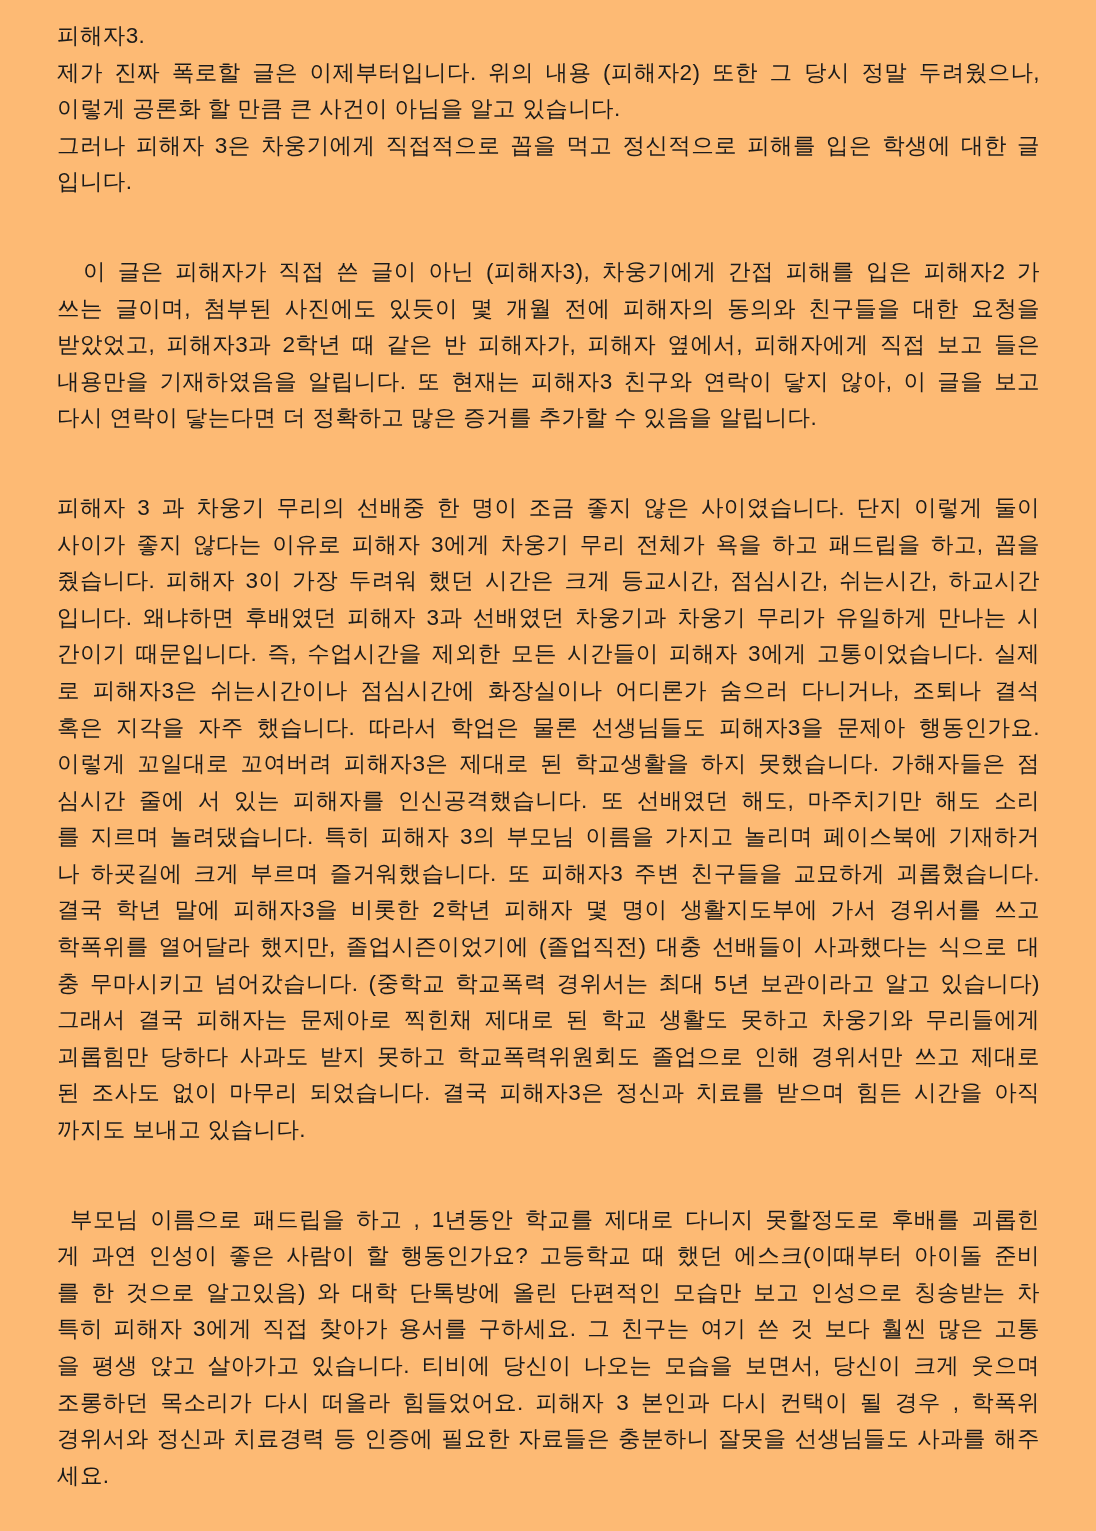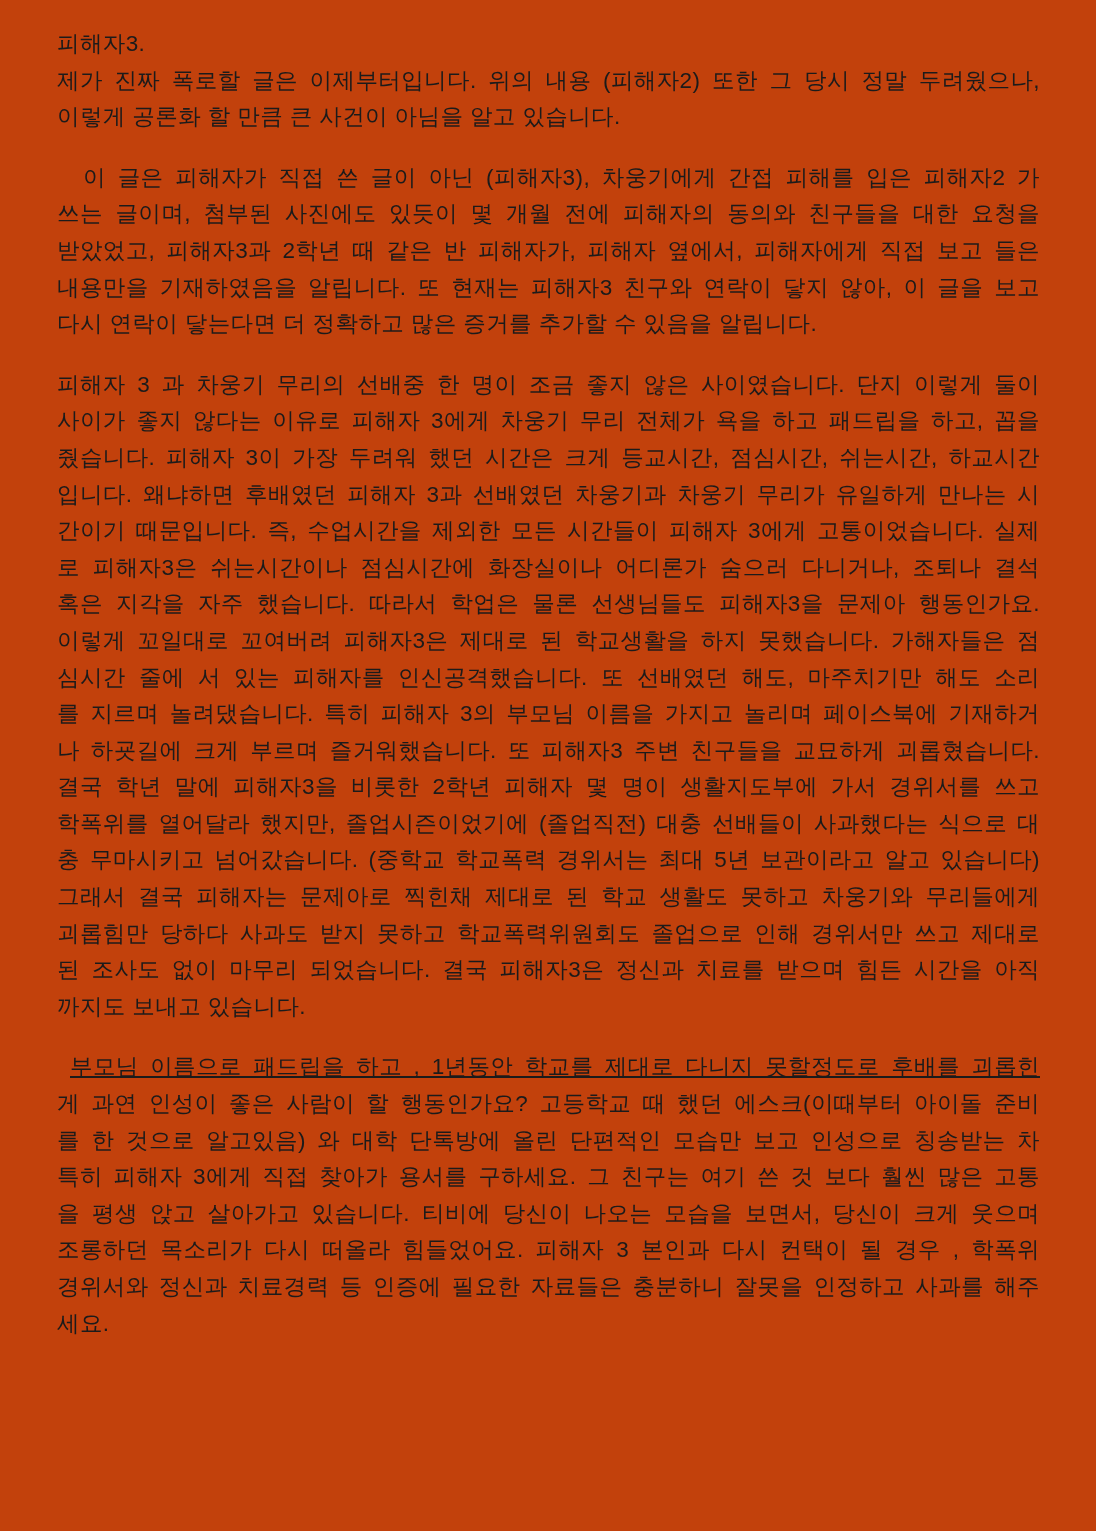--- a/index.html
+++ b/index.html
@@ -5,32 +5,32 @@
   html, body {
     margin: 0;
     padding: 0;
     background: #ffffff;
   }
   .page {
     position: relative;
     width: 1096px;
     height: 1531px;
     box-sizing: border-box;
-    background: #c2410c;
-    padding: 26px 56px 0 57px;
+    background: #fdba74;
+    padding: 18px 56px 0 57px;
     font-family: "Liberation Sans", "DejaVu Sans", sans-serif;
     color: #1b1b1b;
     overflow: hidden;
   }
   .para {
     margin: 0;
     padding: 0;
   }
   .para.gap-before {
-    margin-top: 24px;
+    margin-top: 53px;
   }
   .line {
     font-size: 22.5px;
     line-height: 36.6px;
     height: 36.6px;
     letter-spacing: 0.4px;
     text-align: justify;
     text-align-last: justify;
     -moz-text-align-last: justify;
     white-space: normal;
@@ -47,20 +47,24 @@
 
 <div class="page">
   <div class="doc" id="doc-body">
       <div class="para">
         <div class="line no-fill">피해자3.</div>
       </div>
       <div class="para">
         <div class="line">제가 진짜 폭로할 글은 이제부터입니다. 위의 내용 (피해자2) 또한 그 당시 정말 두려웠으나,</div>
         <div class="line no-fill">이렇게 공론화 할 만큼 큰 사건이 아님을 알고 있습니다.</div>
       </div>
+      <div class="para">
+        <div class="line">그러나 피해자 3은 차웅기에게 직접적으로 꼽을 먹고 정신적으로 피해를 입은 학생에 대한 글</div>
+        <div class="line no-fill">입니다.</div>
+      </div>
       <div class="para gap-before">
         <div class="line" style="text-indent: 26px;">이 글은 피해자가 직접 쓴 글이 아닌 (피해자3), 차웅기에게 간접 피해를 입은 피해자2 가</div>
         <div class="line">쓰는 글이며, 첨부된 사진에도 있듯이 몇 개월 전에 피해자의 동의와 친구들을 대한 요청을</div>
         <div class="line">받았었고, 피해자3과 2학년 때 같은 반 피해자가, 피해자 옆에서, 피해자에게 직접 보고 들은</div>
         <div class="line">내용만을 기재하였음을 알립니다. 또 현재는 피해자3 친구와 연락이 닿지 않아, 이 글을 보고</div>
         <div class="line no-fill">다시 연락이 닿는다면 더 정확하고 많은 증거를 추가할 수 있음을 알립니다.</div>
       </div>
       <div class="para gap-before">
         <div class="line">피해자 3 과 차웅기 무리의 선배중 한 명이 조금 좋지 않은 사이였습니다. 단지 이렇게 둘이</div>
         <div class="line">사이가 좋지 않다는 이유로 피해자 3에게 차웅기 무리 전체가 욕을 하고 패드립을 하고, 꼽을</div>
@@ -75,23 +79,23 @@
         <div class="line">나 하굣길에 크게 부르며 즐거워했습니다. 또 피해자3 주변 친구들을 교묘하게 괴롭혔습니다.</div>
         <div class="line">결국 학년 말에 피해자3을 비롯한 2학년 피해자 몇 명이 생활지도부에 가서 경위서를 쓰고</div>
         <div class="line">학폭위를 열어달라 했지만, 졸업시즌이었기에 (졸업직전) 대충 선배들이 사과했다는 식으로 대</div>
         <div class="line">충 무마시키고 넘어갔습니다. (중학교 학교폭력 경위서는 최대 5년 보관이라고 알고 있습니다)</div>
         <div class="line">그래서 결국 피해자는 문제아로 찍힌채 제대로 된 학교 생활도 못하고 차웅기와 무리들에게</div>
         <div class="line">괴롭힘만 당하다 사과도 받지 못하고 학교폭력위원회도 졸업으로 인해 경위서만 쓰고 제대로</div>
         <div class="line">된 조사도 없이 마무리 되었습니다. 결국 피해자3은 정신과 치료를 받으며 힘든 시간을 아직</div>
         <div class="line no-fill">까지도 보내고 있습니다.</div>
       </div>
       <div class="para gap-before">
-        <div class="line" style="text-indent: 13px; text-decoration: underline;">부모님 이름으로 패드립을 하고 , 1년동안 학교를 제대로 다니지 못할정도로 후배를 괴롭힌</div>
+        <div class="line" style="text-indent: 13px;">부모님 이름으로 패드립을 하고 , 1년동안 학교를 제대로 다니지 못할정도로 후배를 괴롭힌</div>
         <div class="line">게 과연 인성이 좋은 사람이 할 행동인가요? 고등학교 때 했던 에스크(이때부터 아이돌 준비</div>
         <div class="line">를 한 것으로 알고있음) 와 대학 단톡방에 올린 단편적인 모습만 보고 인성으로 칭송받는 차</div>
         <div class="line">특히 피해자 3에게 직접 찾아가 용서를 구하세요. 그 친구는 여기 쓴 것 보다 훨씬 많은 고통</div>
         <div class="line">을 평생 앉고 살아가고 있습니다. 티비에 당신이 나오는 모습을 보면서, 당신이 크게 웃으며</div>
         <div class="line">조롱하던 목소리가 다시 떠올라 힘들었어요. 피해자 3 본인과 다시 컨택이 될 경우 , 학폭위</div>
-        <div class="line">경위서와 정신과 치료경력 등 인증에 필요한 자료들은 충분하니 잘못을 인정하고 사과를 해주</div>
+        <div class="line">경위서와 정신과 치료경력 등 인증에 필요한 자료들은 충분하니 잘못을 선생님들도 사과를 해주</div>
         <div class="line no-fill">세요.</div>
       </div>
     </div>
 </div>
 
 </body></html>

